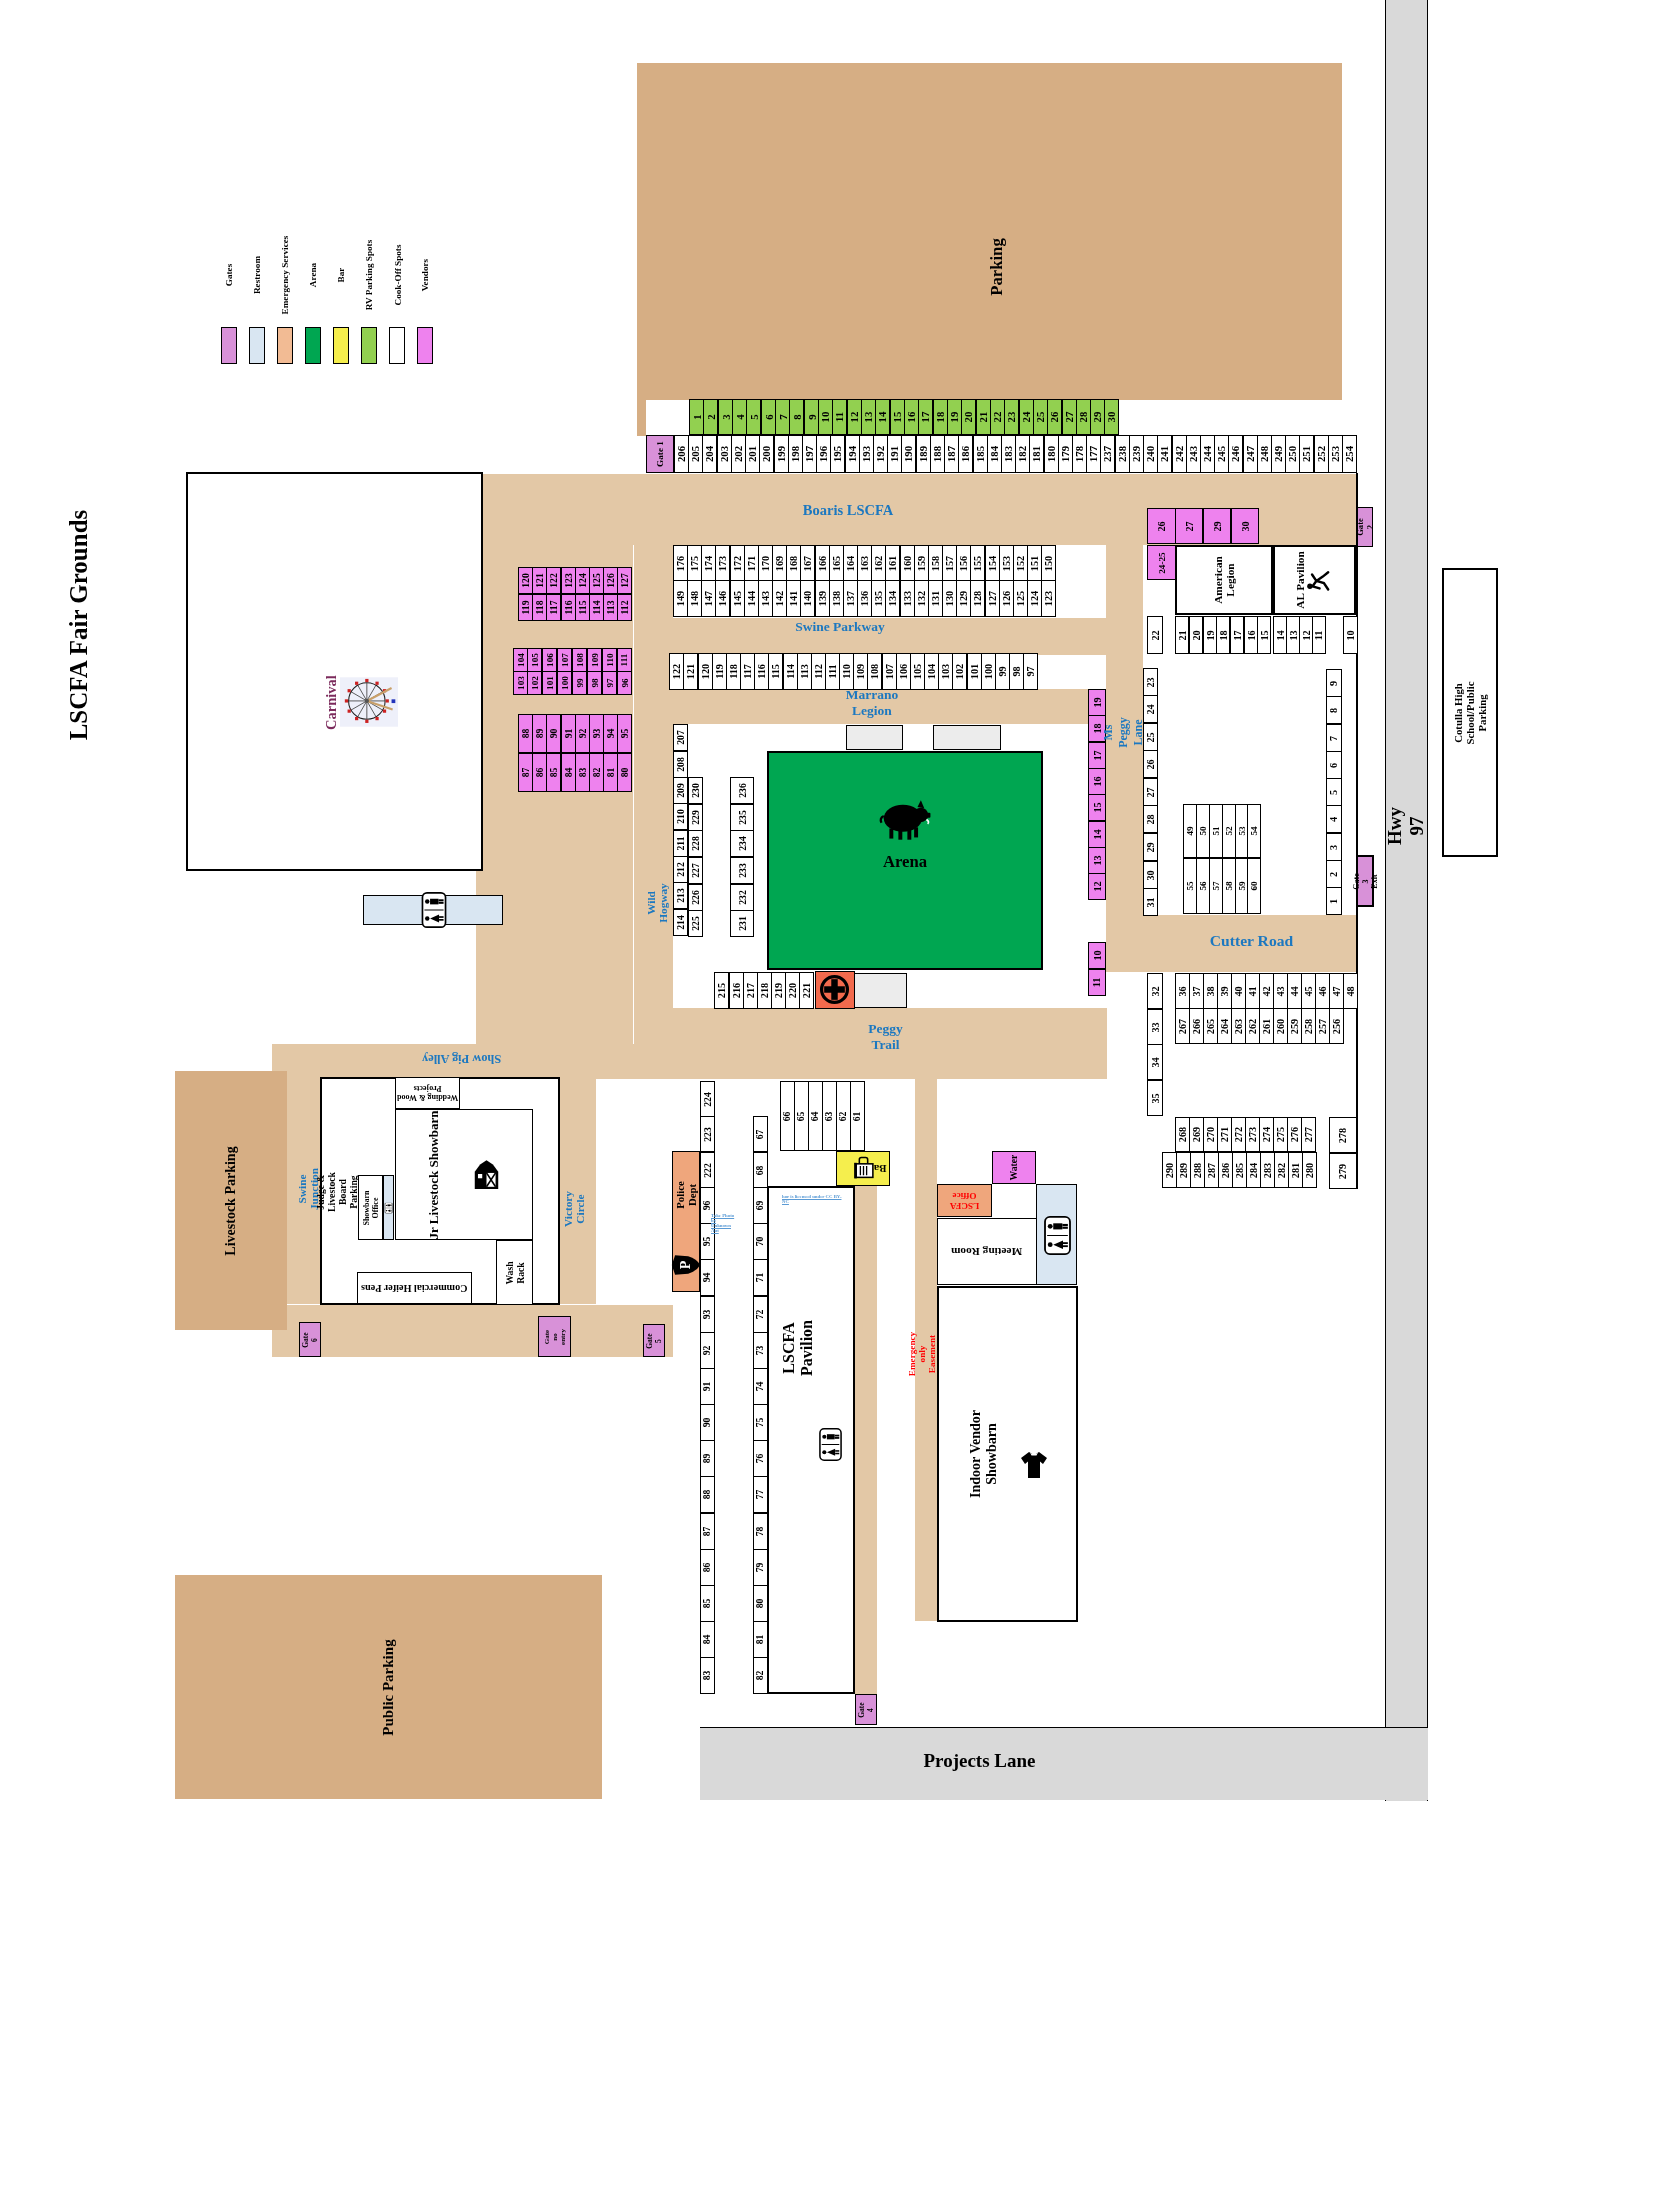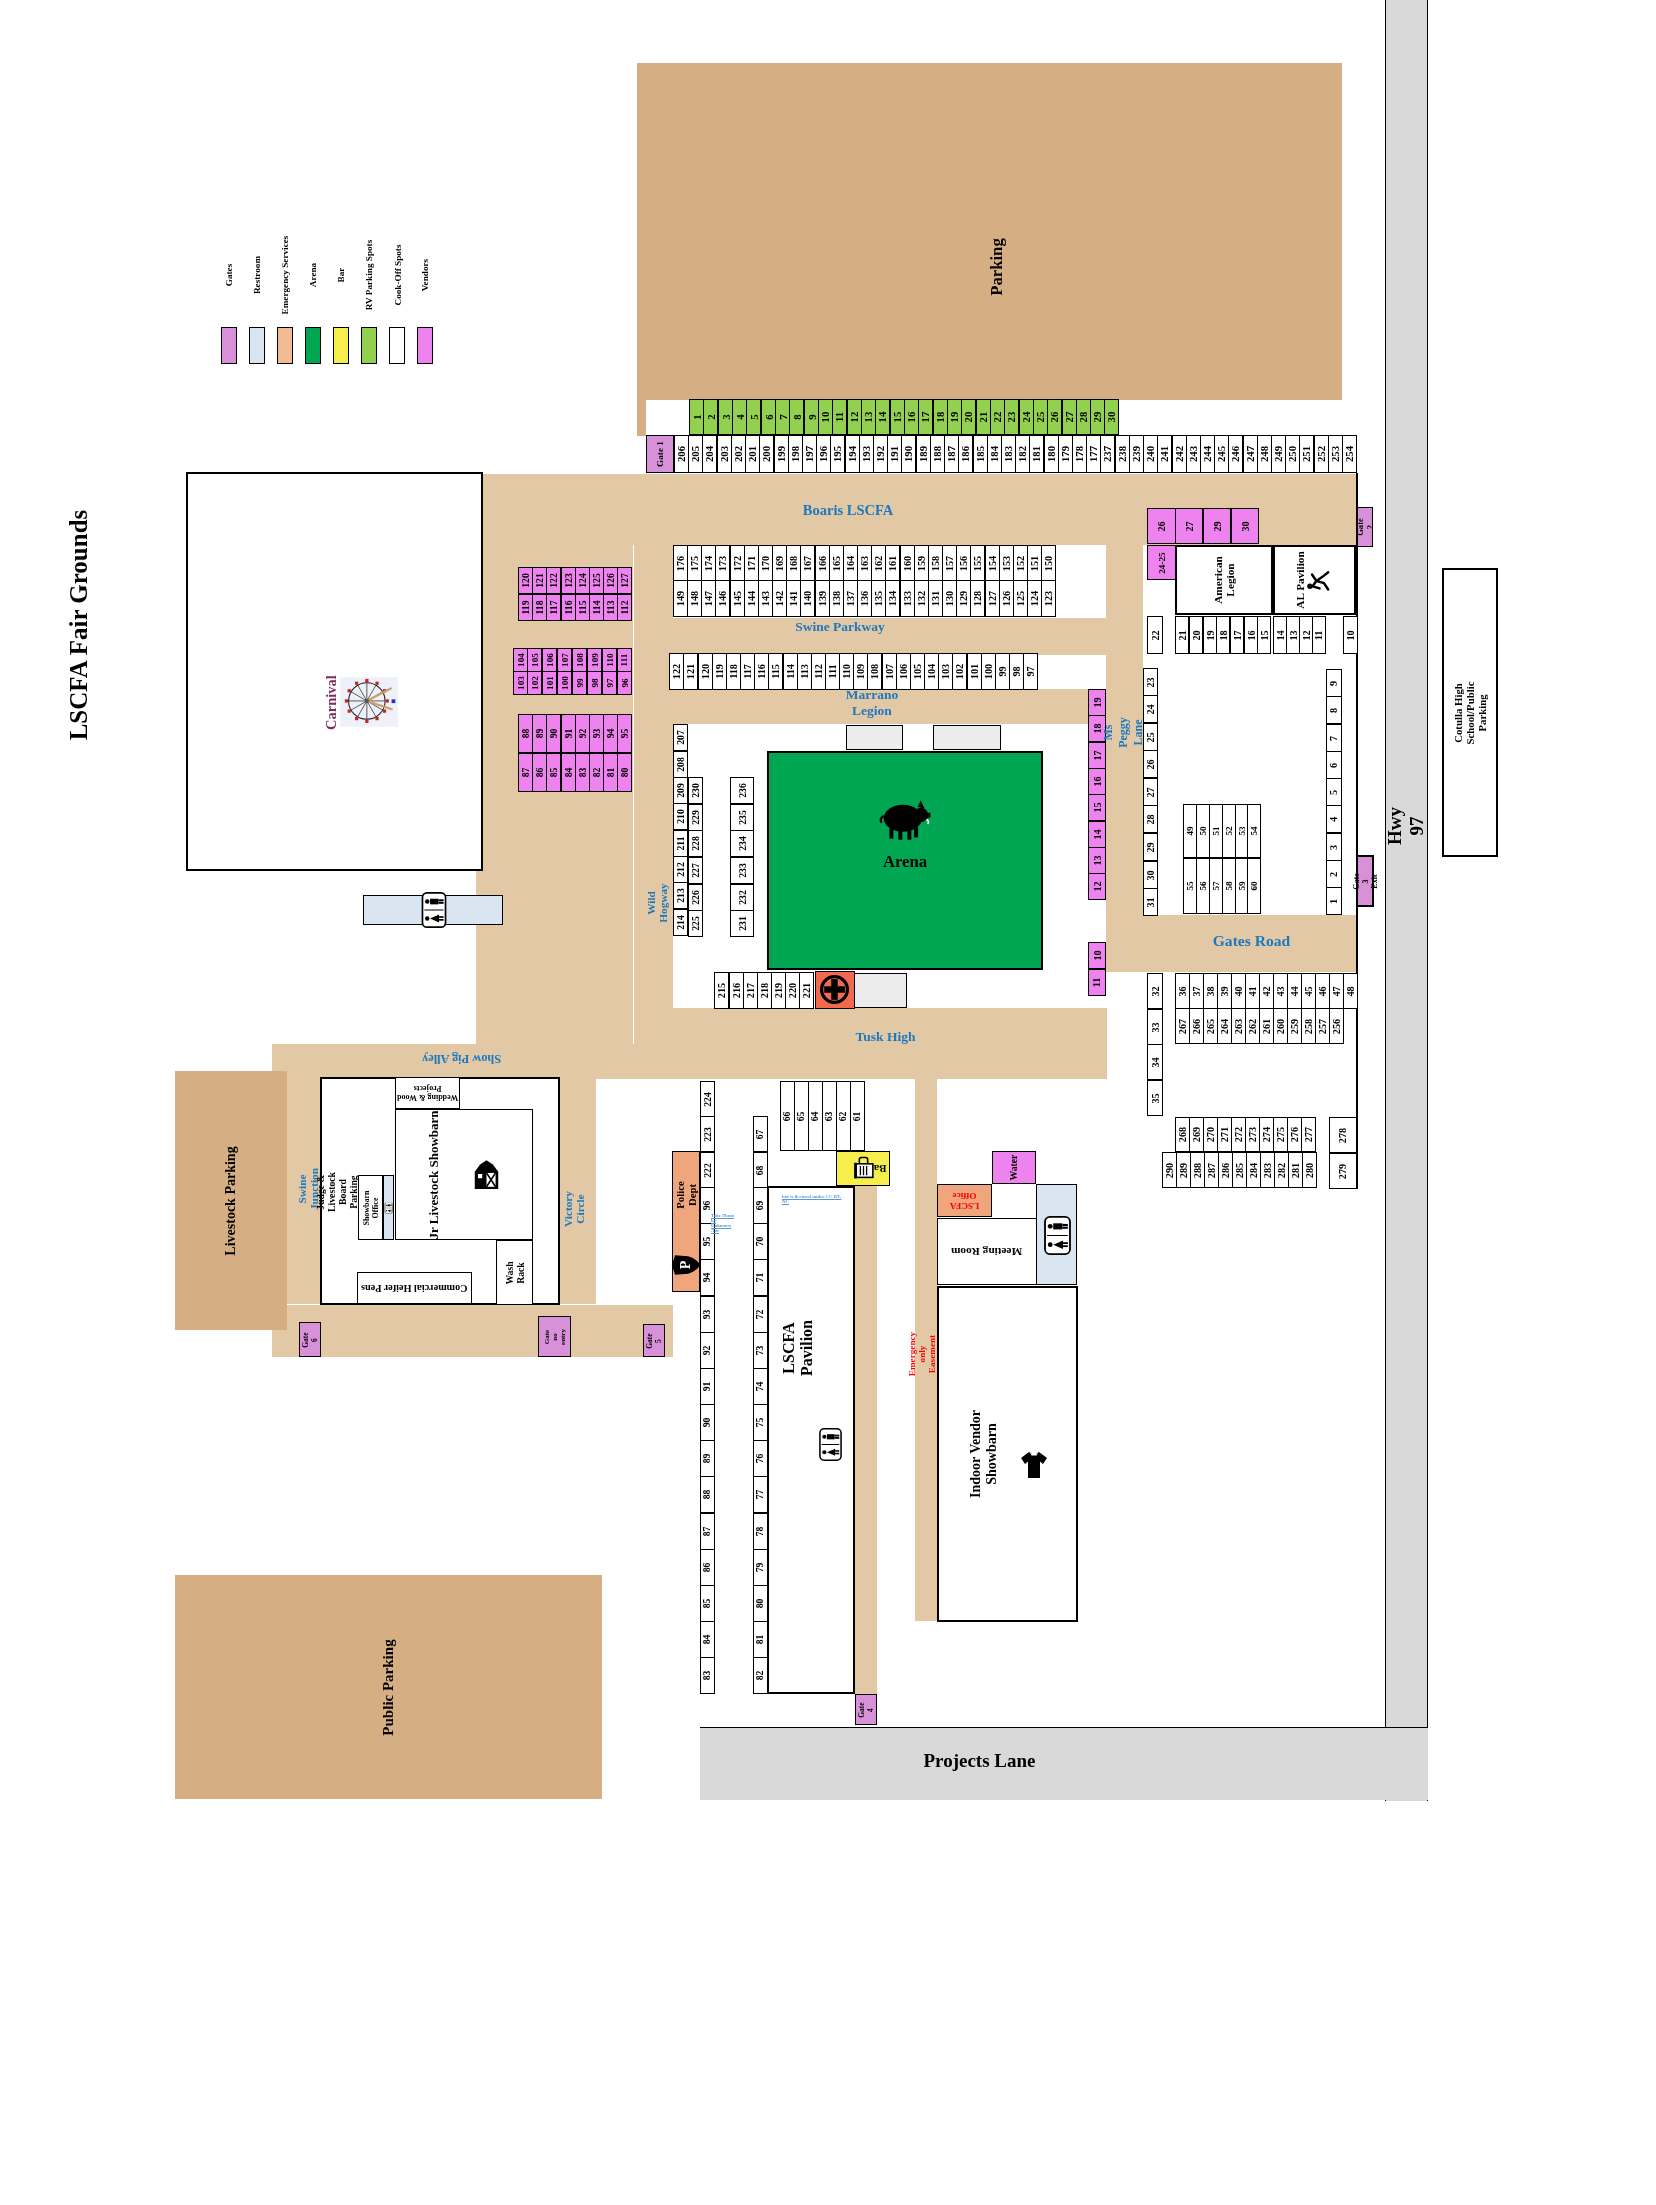--- a/index.html
+++ b/index.html
@@ -1417,24 +1417,24 @@
       <div class="abs" style="left: 797px; top: 501px; width: 102px; height: 19.4px;">
         <span class="lbl" style="font: bold 14.5px &quot;Liberation Serif&quot;, serif; color: rgb(28, 120, 192);">Boaris LSCFA</span>
       </div>
       <div class="abs" style="left: 789px; top: 618px; width: 102px; height: 17px;">
         <span class="lbl" style="font: bold 13.5px &quot;Liberation Serif&quot;, serif; color: rgb(28, 120, 192);">Swine Parkway</span>
       </div>
       <div class="abs" style="left: 829px; top: 694px; width: 86px; height: 17px;">
         <span class="lbl" style="font: bold 13.5px &quot;Liberation Serif&quot;, serif; color: rgb(28, 120, 192);">Marrano Legion</span>
       </div>
       <div class="abs" style="left: 853px; top: 1028px; width: 65px; height: 17px;">
-        <span class="lbl" style="font: bold 13.5px &quot;Liberation Serif&quot;, serif; color: rgb(28, 120, 192);">Tusk High</span>
+        <span class="lbl" style="font: bold 13.5px &quot;Liberation Serif&quot;, serif; color: rgb(28, 120, 192);">Peggy Trail</span>
       </div>
       <div class="abs" style="left: 1203px; top: 930px; width: 97px; height: 21.5px;">
-        <span class="lbl" style="font: bold 15.6px &quot;Liberation Serif&quot;, serif; color: rgb(28, 120, 192);">Gates Road</span>
+        <span class="lbl" style="font: bold 15.6px &quot;Liberation Serif&quot;, serif; color: rgb(28, 120, 192);">Cutter Road</span>
       </div>
       <div class="abs" style="left: 1113px; top: 686px; width: 21.5px; height: 92px;">
         <span class="lbl" style="font: bold 12px &quot;Liberation Serif&quot;, serif; color: rgb(28, 120, 192); transform: rotate(-90deg);">Ms Peggy Lane</span>
       </div>
       <div class="abs" style="left: 648px; top: 860px; width: 18.3px; height: 86px;">
         <span class="lbl" style="font: bold 11.3px &quot;Liberation Serif&quot;, serif; color: rgb(28, 120, 192); transform: rotate(-90deg);">Wild Hogway</span>
       </div>
       <div class="abs" style="left: 565px; top: 1167px; width: 18.3px; height: 83px;">
         <span class="lbl" style="font: bold 11.3px &quot;Liberation Serif&quot;, serif; color: rgb(28, 120, 192); transform: rotate(-90deg);">Victory Circle</span>
       </div>

